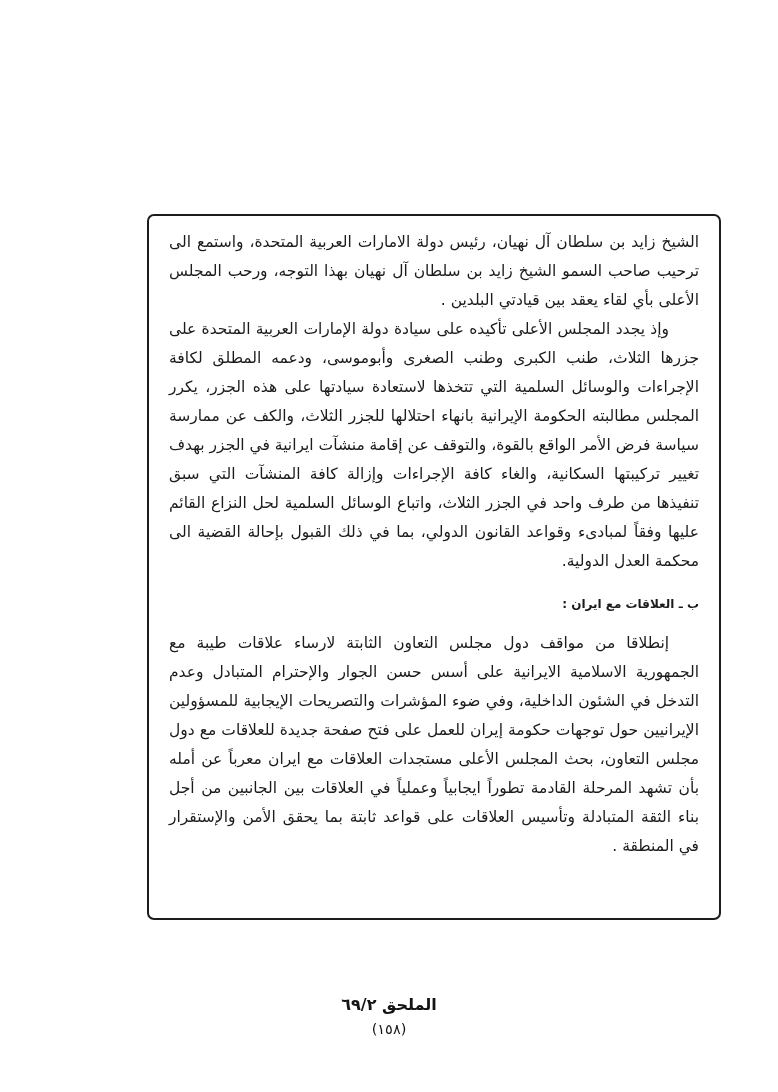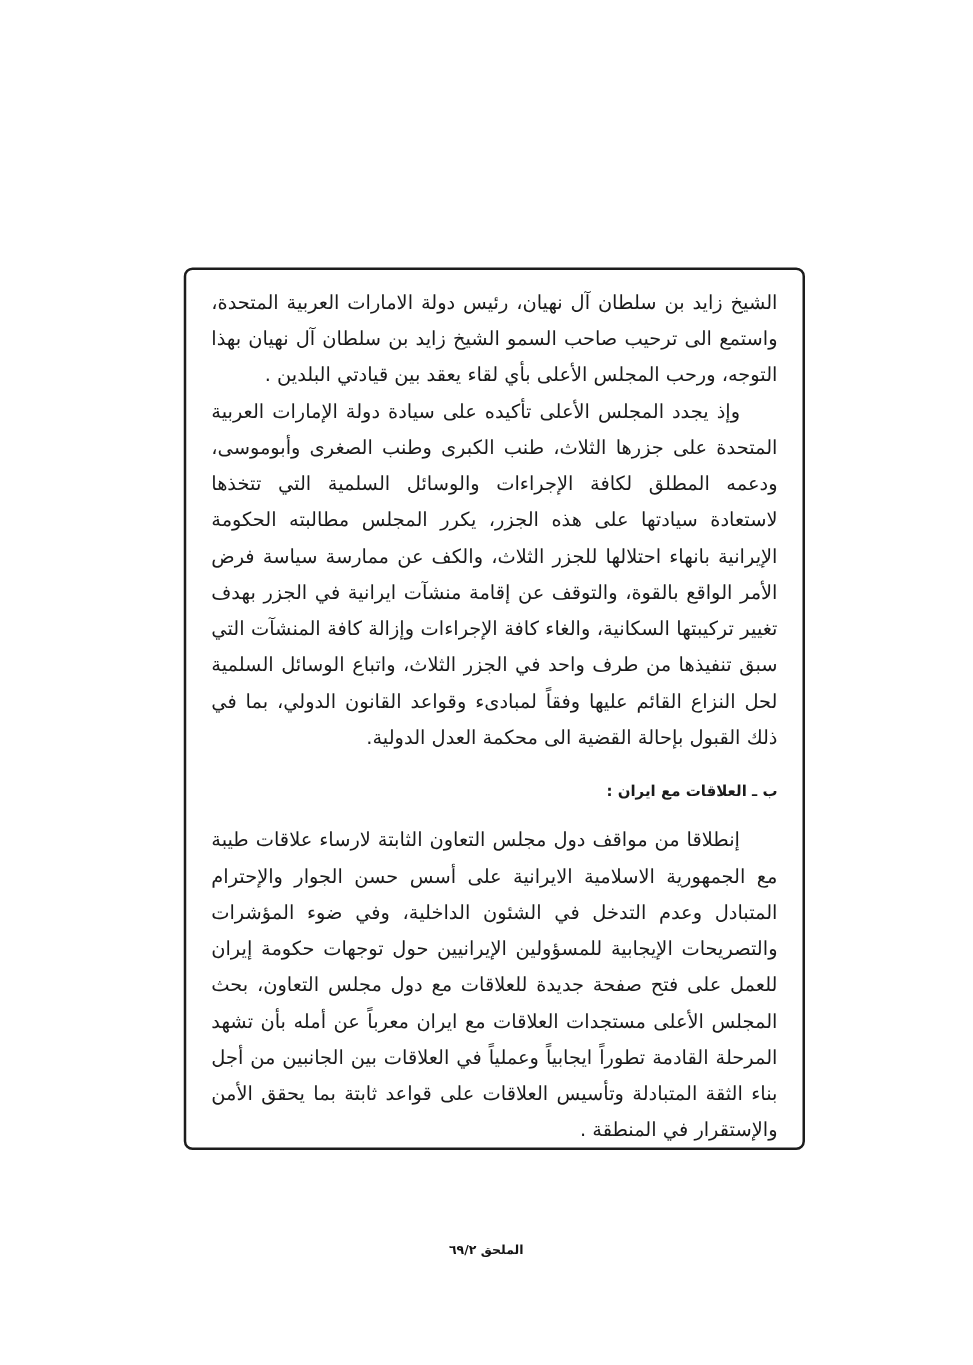--- a/index.html
+++ b/index.html
@@ -13,21 +13,21 @@
     width: 778px;
     height: 1092px;
     background: #ffffff;
     overflow: hidden;
     color: #191919;
   }
   .text-frame {
     position: absolute;
     top: 214px;
     left: 147px;
-    width: 497px;
+    width: 574px;
     height: 706px;
     box-sizing: border-box;
     border: 2px solid #1c1c1c;
     border-radius: 7px;
     padding: 12px 20px 10px 20px;
     direction: rtl;
   }
   .doc-text {
     direction: rtl;
     text-align: justify;
@@ -53,21 +53,21 @@
   .footer-area {
     position: absolute;
     left: 0;
     width: 778px;
     top: 995px;
     text-align: center;
     direction: rtl;
   }
   .appendix-label {
     font-weight: bold;
-    font-size: 10px;
+    font-size: 16px;
     color: #141414;
     margin-bottom: 7px;
   }
   .page-number {
     font-size: 14.5px;
     color: #141414;
   }
 </style>
 </head>
 <body>
@@ -78,15 +78,16 @@
     <div class="doc-text">
       <p class="para-continuation">الشيخ زايد بن سلطان آل نهيان، رئيس دولة الامارات العربية المتحدة، واستمع الى ترحيب صاحب السمو الشيخ زايد بن سلطان آل نهيان بهذا التوجه، ورحب المجلس الأعلى بأي لقاء يعقد بين قيادتي البلدين .</p>
       <p class="para-indent">وإذ يجدد المجلس الأعلى تأكيده على سيادة دولة الإمارات العربية المتحدة على جزرها الثلاث، طنب الكبرى وطنب الصغرى وأبوموسى، ودعمه المطلق لكافة الإجراءات والوسائل السلمية التي تتخذها لاستعادة سيادتها على هذه الجزر، يكرر المجلس مطالبته الحكومة الإيرانية بانهاء احتلالها للجزر الثلاث، والكف عن ممارسة سياسة فرض الأمر الواقع بالقوة، والتوقف عن إقامة منشآت ايرانية في الجزر بهدف تغيير تركيبتها السكانية، والغاء كافة الإجراءات وإزالة كافة المنشآت التي سبق تنفيذها من طرف واحد في الجزر الثلاث، واتباع الوسائل السلمية لحل النزاع القائم عليها وفقاً لمبادىء وقواعد القانون الدولي، بما في ذلك القبول بإحالة القضية الى محكمة العدل الدولية.</p>
       <p class="section-heading">ب ـ العلاقات مع ايران :</p>
       <p class="para-indent">إنطلاقا من مواقف دول مجلس التعاون الثابتة لارساء علاقات طيبة مع الجمهورية الاسلامية الايرانية على أسس حسن الجوار والإحترام المتبادل وعدم التدخل في الشئون الداخلية، وفي ضوء المؤشرات والتصريحات الإيجابية للمسؤولين الإيرانيين حول توجهات حكومة إيران للعمل على فتح صفحة جديدة للعلاقات مع دول مجلس التعاون، بحث المجلس الأعلى مستجدات العلاقات مع ايران معرباً عن أمله بأن تشهد المرحلة القادمة تطوراً ايجابياً وعملياً في العلاقات بين الجانبين من أجل بناء الثقة المتبادلة وتأسيس العلاقات على قواعد ثابتة بما يحقق الأمن والإستقرار في المنطقة .</p>
     </div>
   </div>
 
   <div class="footer-area">
     <div class="appendix-label">الملحق ٦٩/٢</div>
+    <div class="page-number">(١٥٨)</div>
   </div>
 
 </div>
 
 </body></html>

